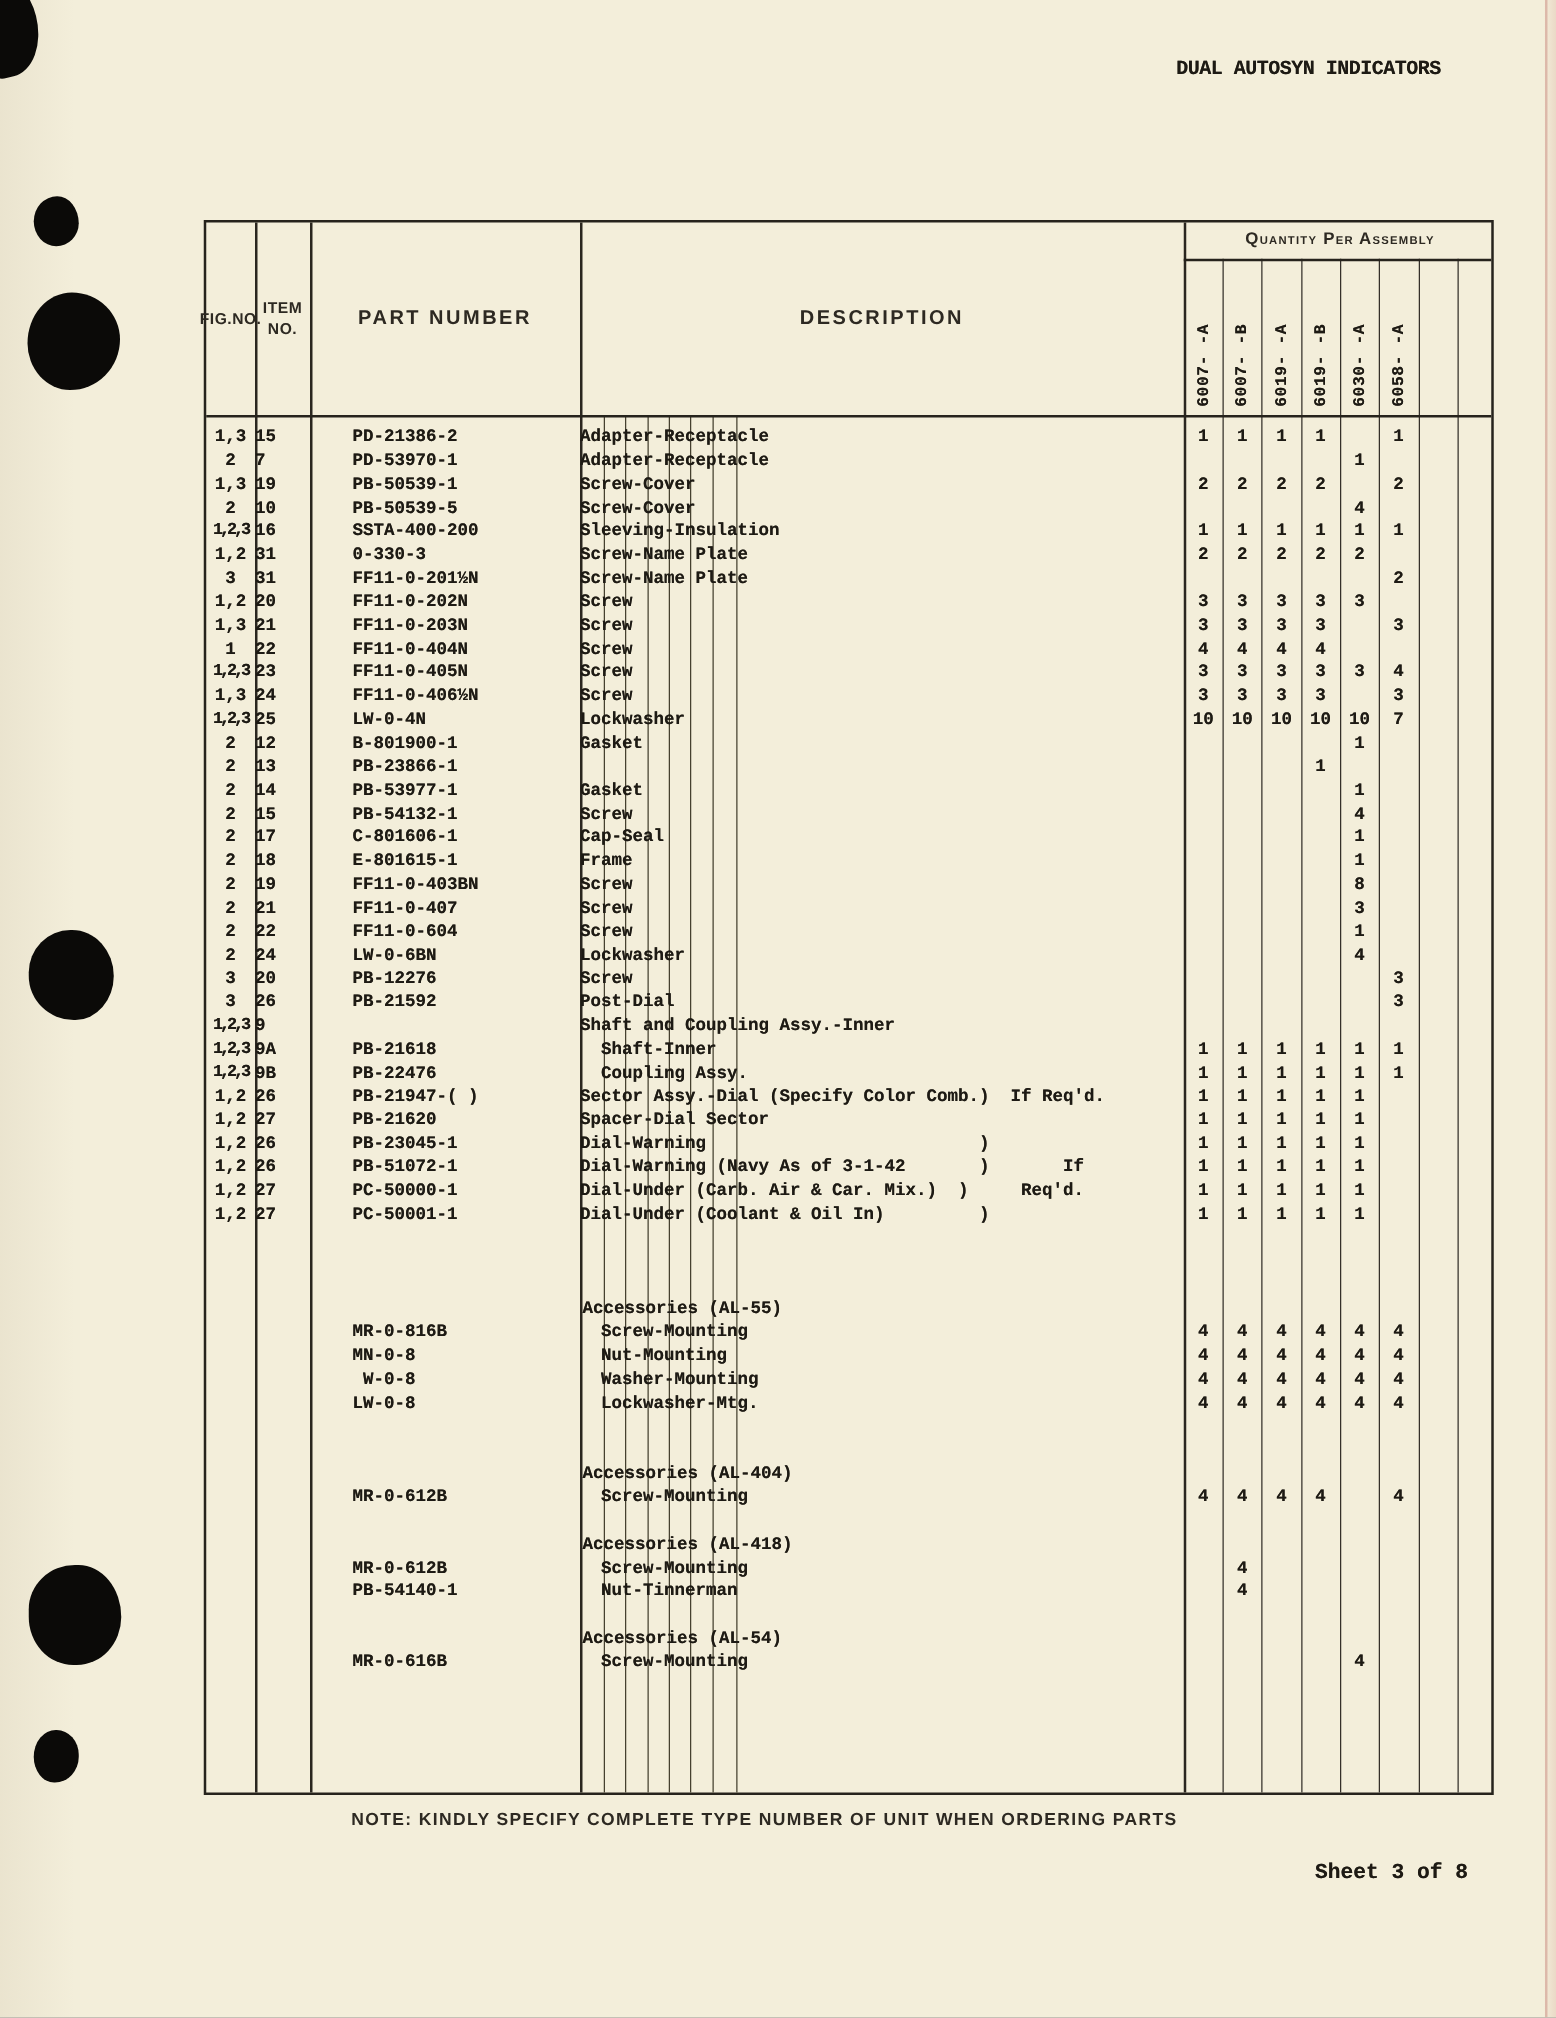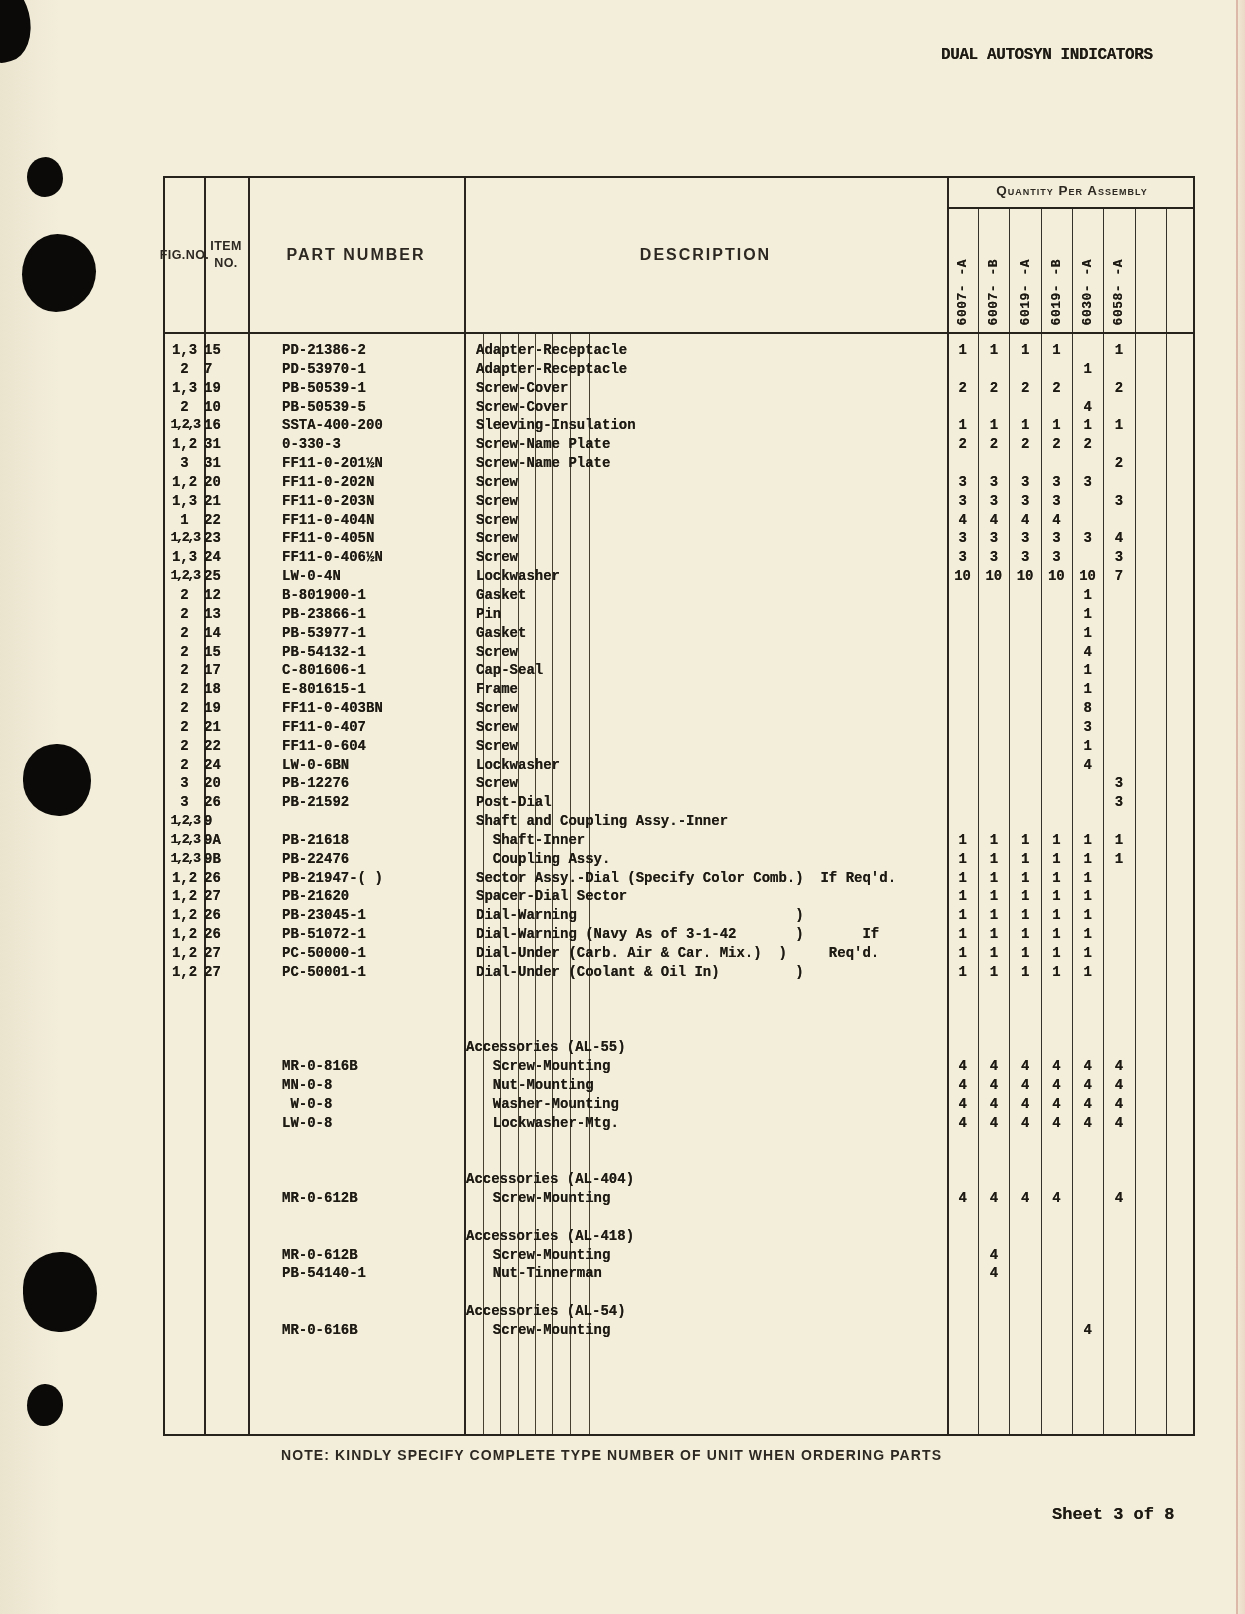--- a/index.html
+++ b/index.html
@@ -39,21 +39,21 @@
   .tw { font-family:"Liberation Mono", monospace; font-weight:700;
     color:var(--ink, #1d1a14); text-shadow:0 0 .4px rgba(30,25,15,.75); }
   .form { font-family:"Liberation Sans", sans-serif; font-weight:700;
     color:#2d2922; }
 
   .doc-header { position:absolute; left:941px; top:46px; font-size:16px;
     letter-spacing:-0.4px; white-space:pre; }
   .footer-note { position:absolute; left:281px; top:1447px; font-size:14px;
     letter-spacing:1.1px; white-space:pre; }
   .sheet-label { position:absolute; left:1052px; top:1489px; font-size:17px;
-    white-space:pre;margin-top:16px; }
+    white-space:pre; }
 
   
   .ptable { position:absolute; left:163px; top:176px; width:1032px; height:1260px;
     border:2.5px solid #26231c; box-sizing:border-box; }
 
   .vl { position:absolute; top:0; bottom:0; width:1.5px; background:#2a261f; z-index:1; }
   .vl.w2 { width:2px; }
   .vl.thin { width:1px; background:#45402f; }
   .vl.rule { top:154px; }
   .vl.qsep { top:29px; width:1px; background:#34302a; }
@@ -83,21 +83,21 @@
     padding-top:9px; z-index:3; }
   .trow { display:grid; grid-template-columns:39px 44px 216px 483px repeat(8,31.25px);
     height:18.85px; }
   .cell { font-family:"Liberation Mono",monospace; font-weight:700; font-size:14px;
     line-height:18.85px; color:var(--ink,#1e1b15); white-space:pre; overflow:visible;
     text-shadow:0 0 .4px rgba(30,25,15,.75); }
   .cell.fig  { text-align:center; }
   .cell.fig.tight { letter-spacing:-2.5px; font-size:13.5px; }
   .cell.item { padding-left:0; }
   .cell.part { padding-left:34px; }
-  .cell.desc { padding-left:12px; }
+  .cell.desc { padding-left:0; }
   .trow.section .cell.desc { padding-left:2px; }
   .cell.qty  { text-align:center; }
 </style>
 </head>
 <body>
 
 <div class="page">
 
   <div class="hole corner"></div>
   <div class="hole h2"></div>
@@ -368,21 +368,20 @@
           <span class="cell qty"></span>
           <span class="cell qty">1</span>
           <span class="cell qty"></span>
           <span class="cell qty"></span>
           <span class="cell qty"></span>
         </div>
         <div class="trow part">
           <span class="cell fig">2</span>
           <span class="cell item">13</span>
           <span class="cell part">PB-23866-1</span>
-          <span class="cell desc">Pin</span>
           <span class="cell qty"></span>
           <span class="cell qty"></span>
           <span class="cell qty"></span>
           <span class="cell qty"></span>
           <span class="cell qty">1</span>
           <span class="cell qty"></span>
           <span class="cell qty"></span>
           <span class="cell qty"></span>
         </div>
         <div class="trow part">

